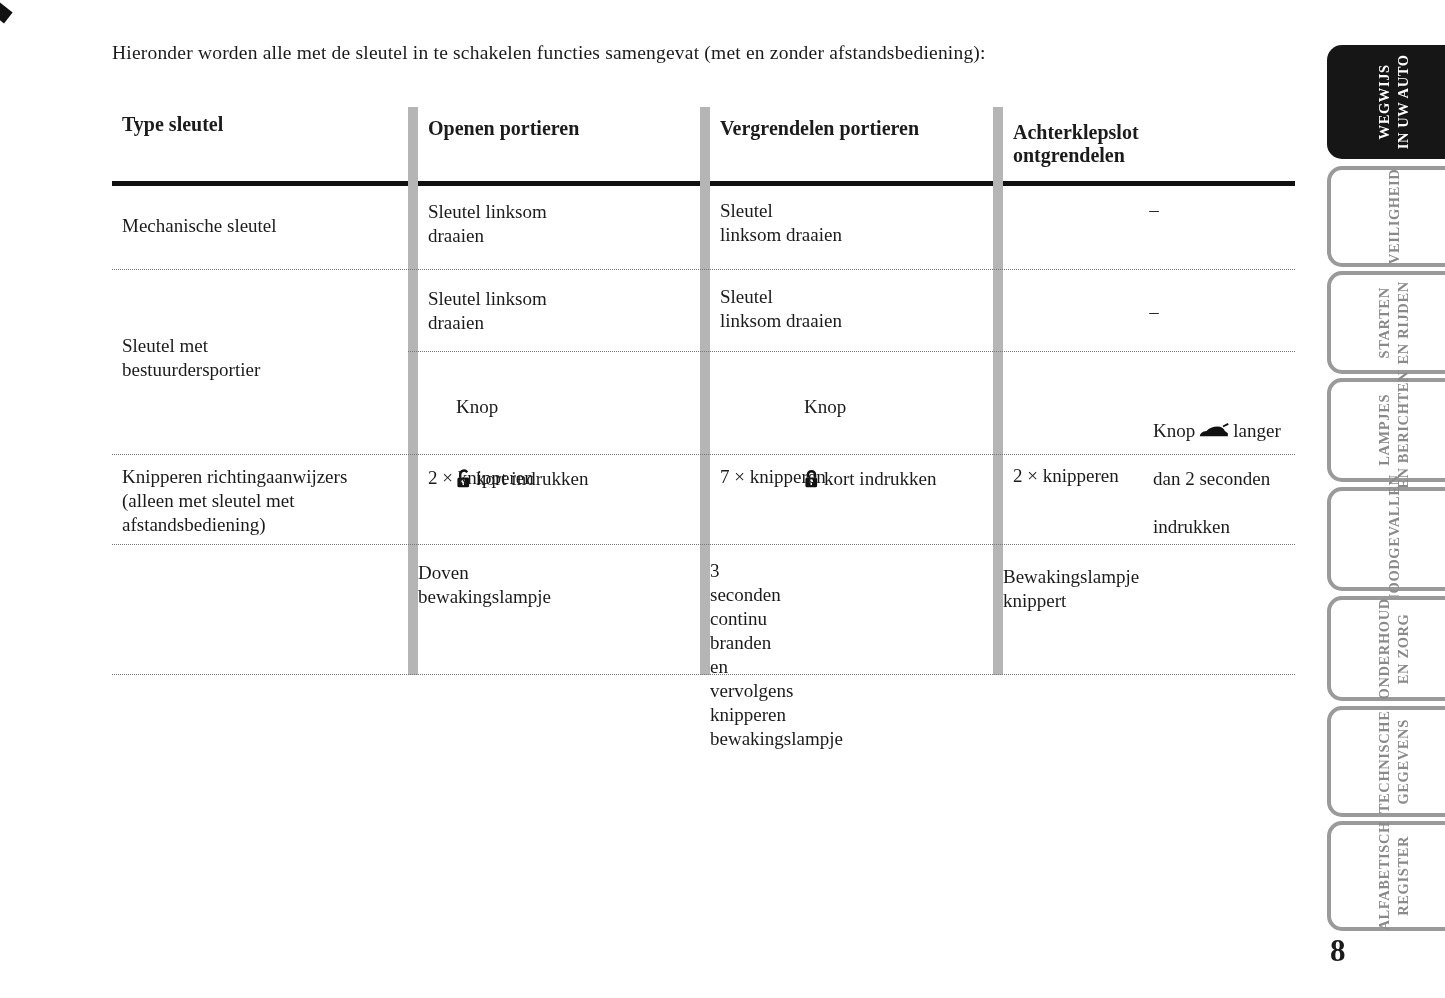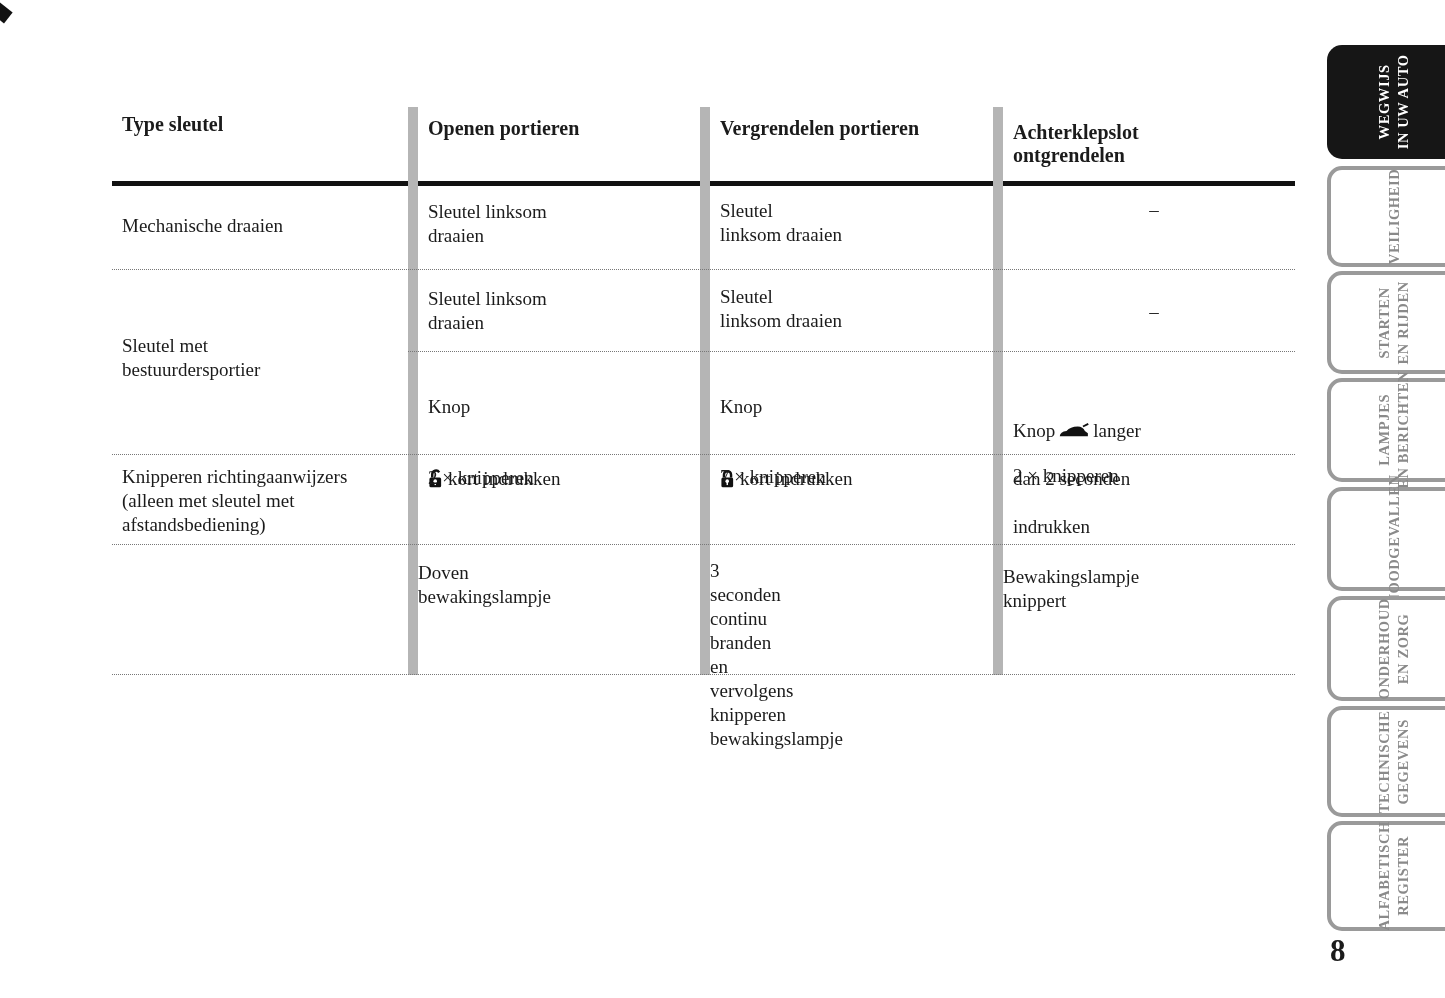--- a/index.html
+++ b/index.html
@@ -75,20 +75,21 @@
   .subA {
     height: 83px;
     display: grid;
     grid-template-columns: 10px 282px 10px 283px 10px 292px;
     border-bottom: 1px dotted #777;
   }
   .subB {
     height: 102px;
     display: grid;
     grid-template-columns: 10px 282px 10px 283px 10px 292px;
+    gap: 28px;
   }
   .icon { display: inline-block; vertical-align: -3px; margin-right: 5px; }
   .icon.car { vertical-align: -2px; margin: 0 4px; }
   .line { font-size: 19px; line-height: 24px; }
 
   
   .tab {
     position: absolute;
     left: 1327px;
     width: 133px;
@@ -128,41 +129,42 @@
     letter-spacing: 1px;
   }
 </style>
 </head>
 <body>
 
 <div class="page">
 
   <div class="corner-mark"></div>
 
+  <div class="intro">Hieronder worden alle met de sleutel in te schakelen functies samengevat (met en zonder afstandsbediening):</div>
 
   <div class="key-table">
     <div class="vbar b1"></div>
     <div class="vbar b2"></div>
     <div class="vbar b3"></div>
 
     <div class="t-row header">
       <div class="hcell h1">Type sleutel</div>
       <div></div>
       <div class="hcell h2">Openen portieren</div>
       <div></div>
       <div class="hcell h3">Vergrendelen portieren</div>
       <div></div>
       <div class="hcell h4">Achterklepslot
 ontgrendelen</div>
     </div>
 
     <div class="black-rule"></div>
 
     <div class="t-row r1">
-      <div class="cell" style="padding-top:28px">Mechanische draaien</div>
+      <div class="cell" style="padding-top:28px">Mechanische sleutel</div>
       <div></div>
       <div class="cell" style="padding-top:14px">Sleutel linksom
 draaien</div>
       <div></div>
       <div class="cell" style="padding-top:13px">Sleutel
 linksom draaien</div>
       <div></div>
       <div class="cell dash-cell" style="padding-top:12px">–</div>
     </div>
 

